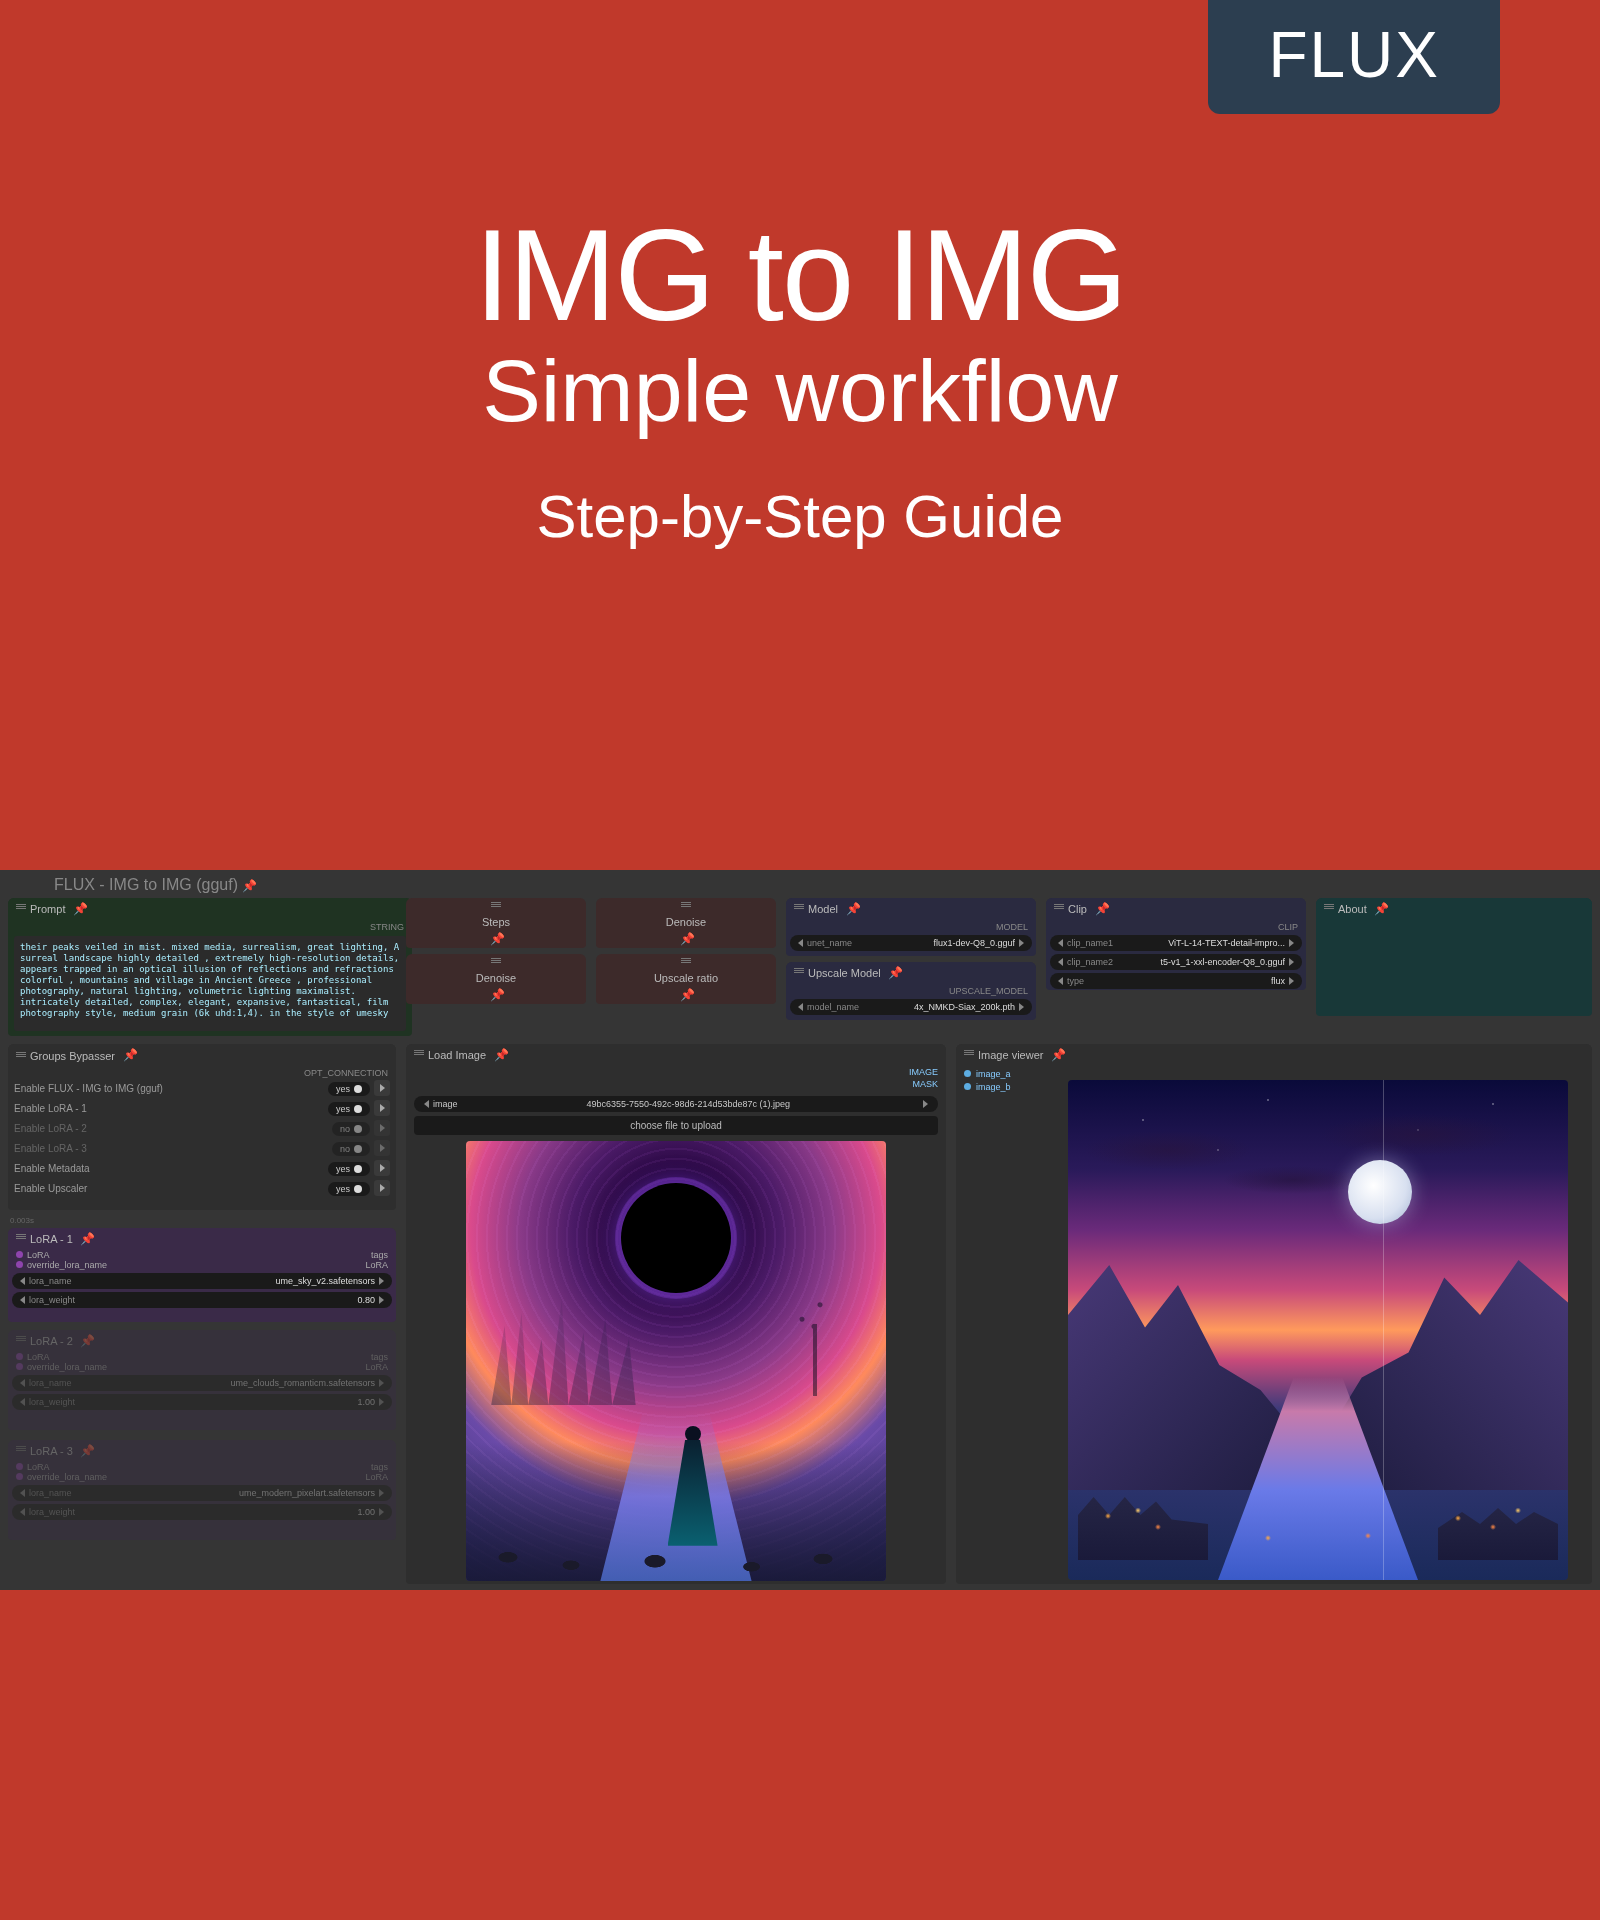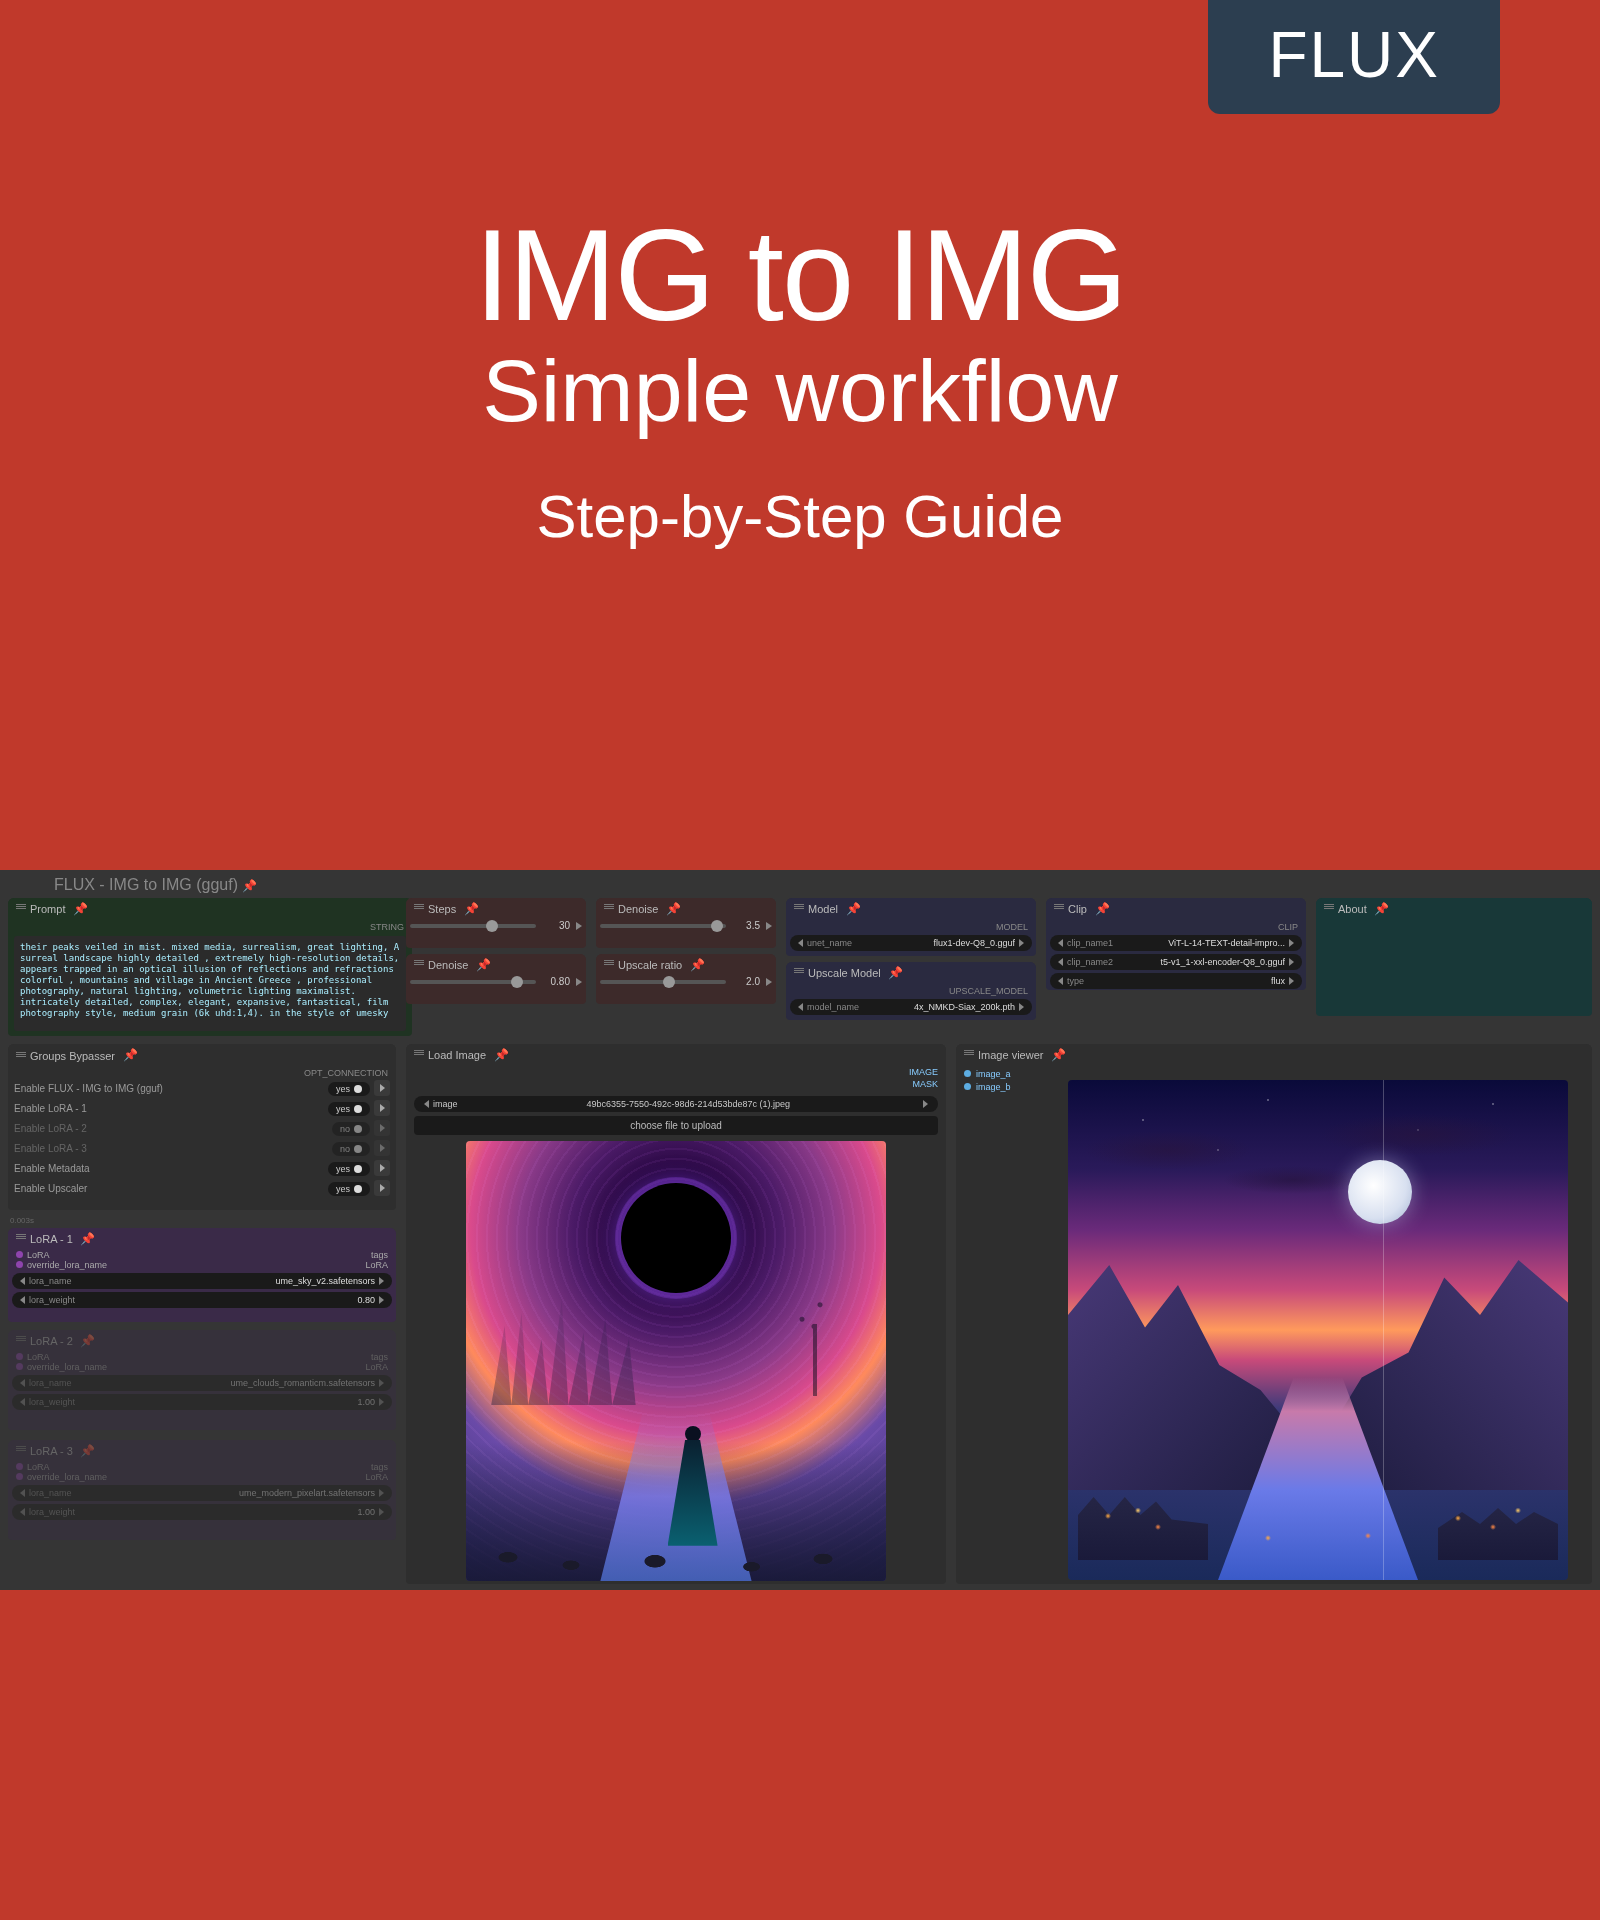--- a/index.html
+++ b/index.html
@@ -69,21 +69,21 @@
   .type-label { font-size: 9px; color: #888; text-align: right; padding: 2px 8px 0 0; }
   .node-body { padding: 4px 6px 8px 6px; }
 
   
   .n-prompt { left: 8px; top: 28px; width: 404px; height: 138px; background: #1f3322; }
   .n-prompt .node-head { background: #1f3322; }
   .prompt-text { background: #2b2b2b; color: #aef; font-size: 9px; line-height: 11px; padding: 6px; border-radius: 3px; height: 95px; overflow: hidden; font-family: monospace; }
 
   
   .n-slider { background: #3d2a2a; }
-  .n-slider .node-head { background: #3d2a2a; }
+  .n-slider .node-head { background: #3d2a2a; flex-direction: column; }
   .slider-row { display:flex; align-items:center; gap:6px; padding:0 4px; }
   .slider-track { flex:1; height:4px; background:#555; border-radius:2px; position:relative; }
   .slider-thumb { position:absolute; top:-4px; width:12px; height:12px; border-radius:50%; background:#999; }
   .slider-val { font-size:10px; color:#ccc; width:28px; text-align:right; }
   .slider-play { width:0;height:0;border-left:6px solid #888;border-top:4px solid transparent;border-bottom:4px solid transparent; }
 
   .n-steps { left:406px; top:28px; width:180px; height:50px; }
   .n-guidance { left:596px; top:28px; width:180px; height:50px; }
   .n-denoise { left:406px; top:84px; width:180px; height:50px; }
   .n-upratio { left:596px; top:84px; width:180px; height:50px; }

